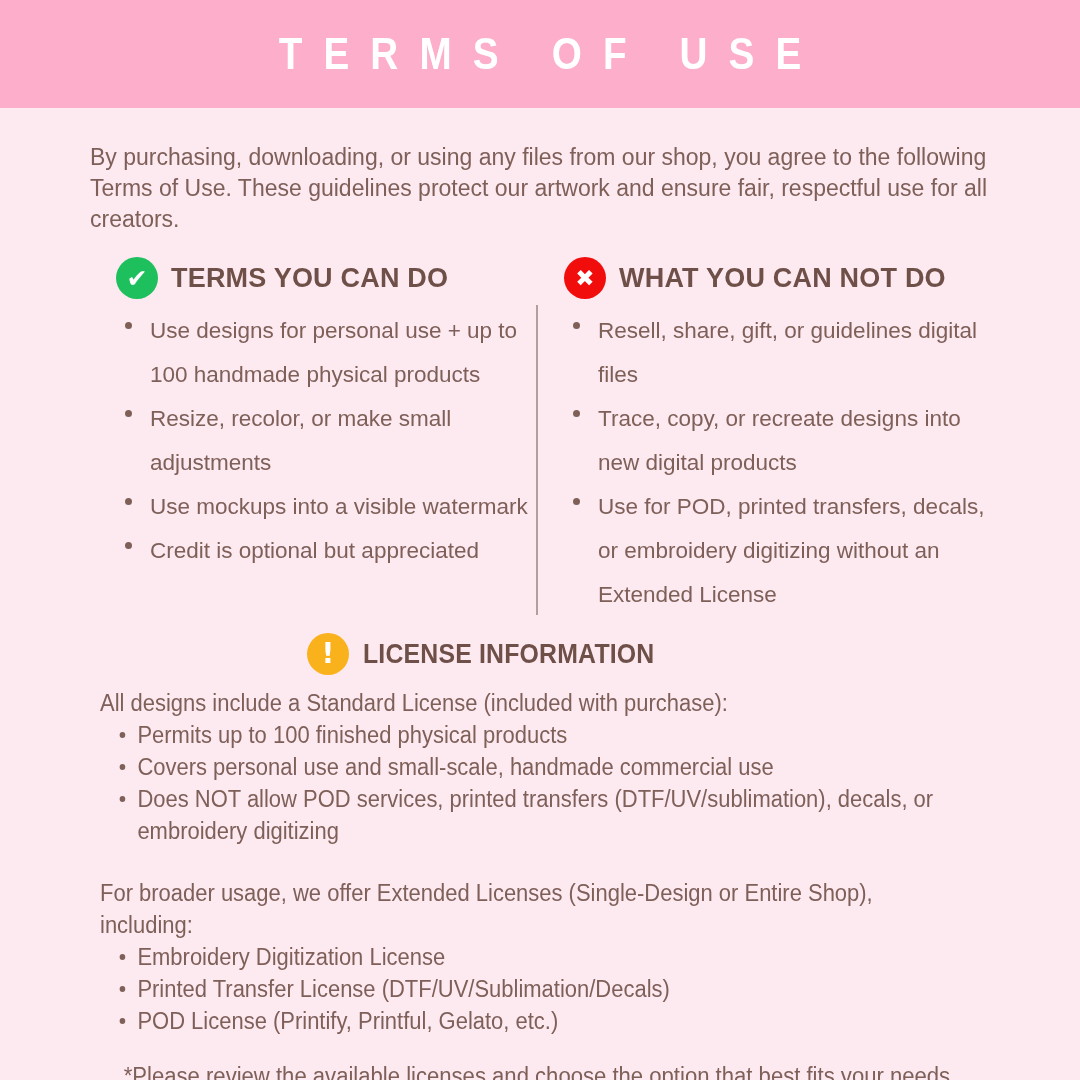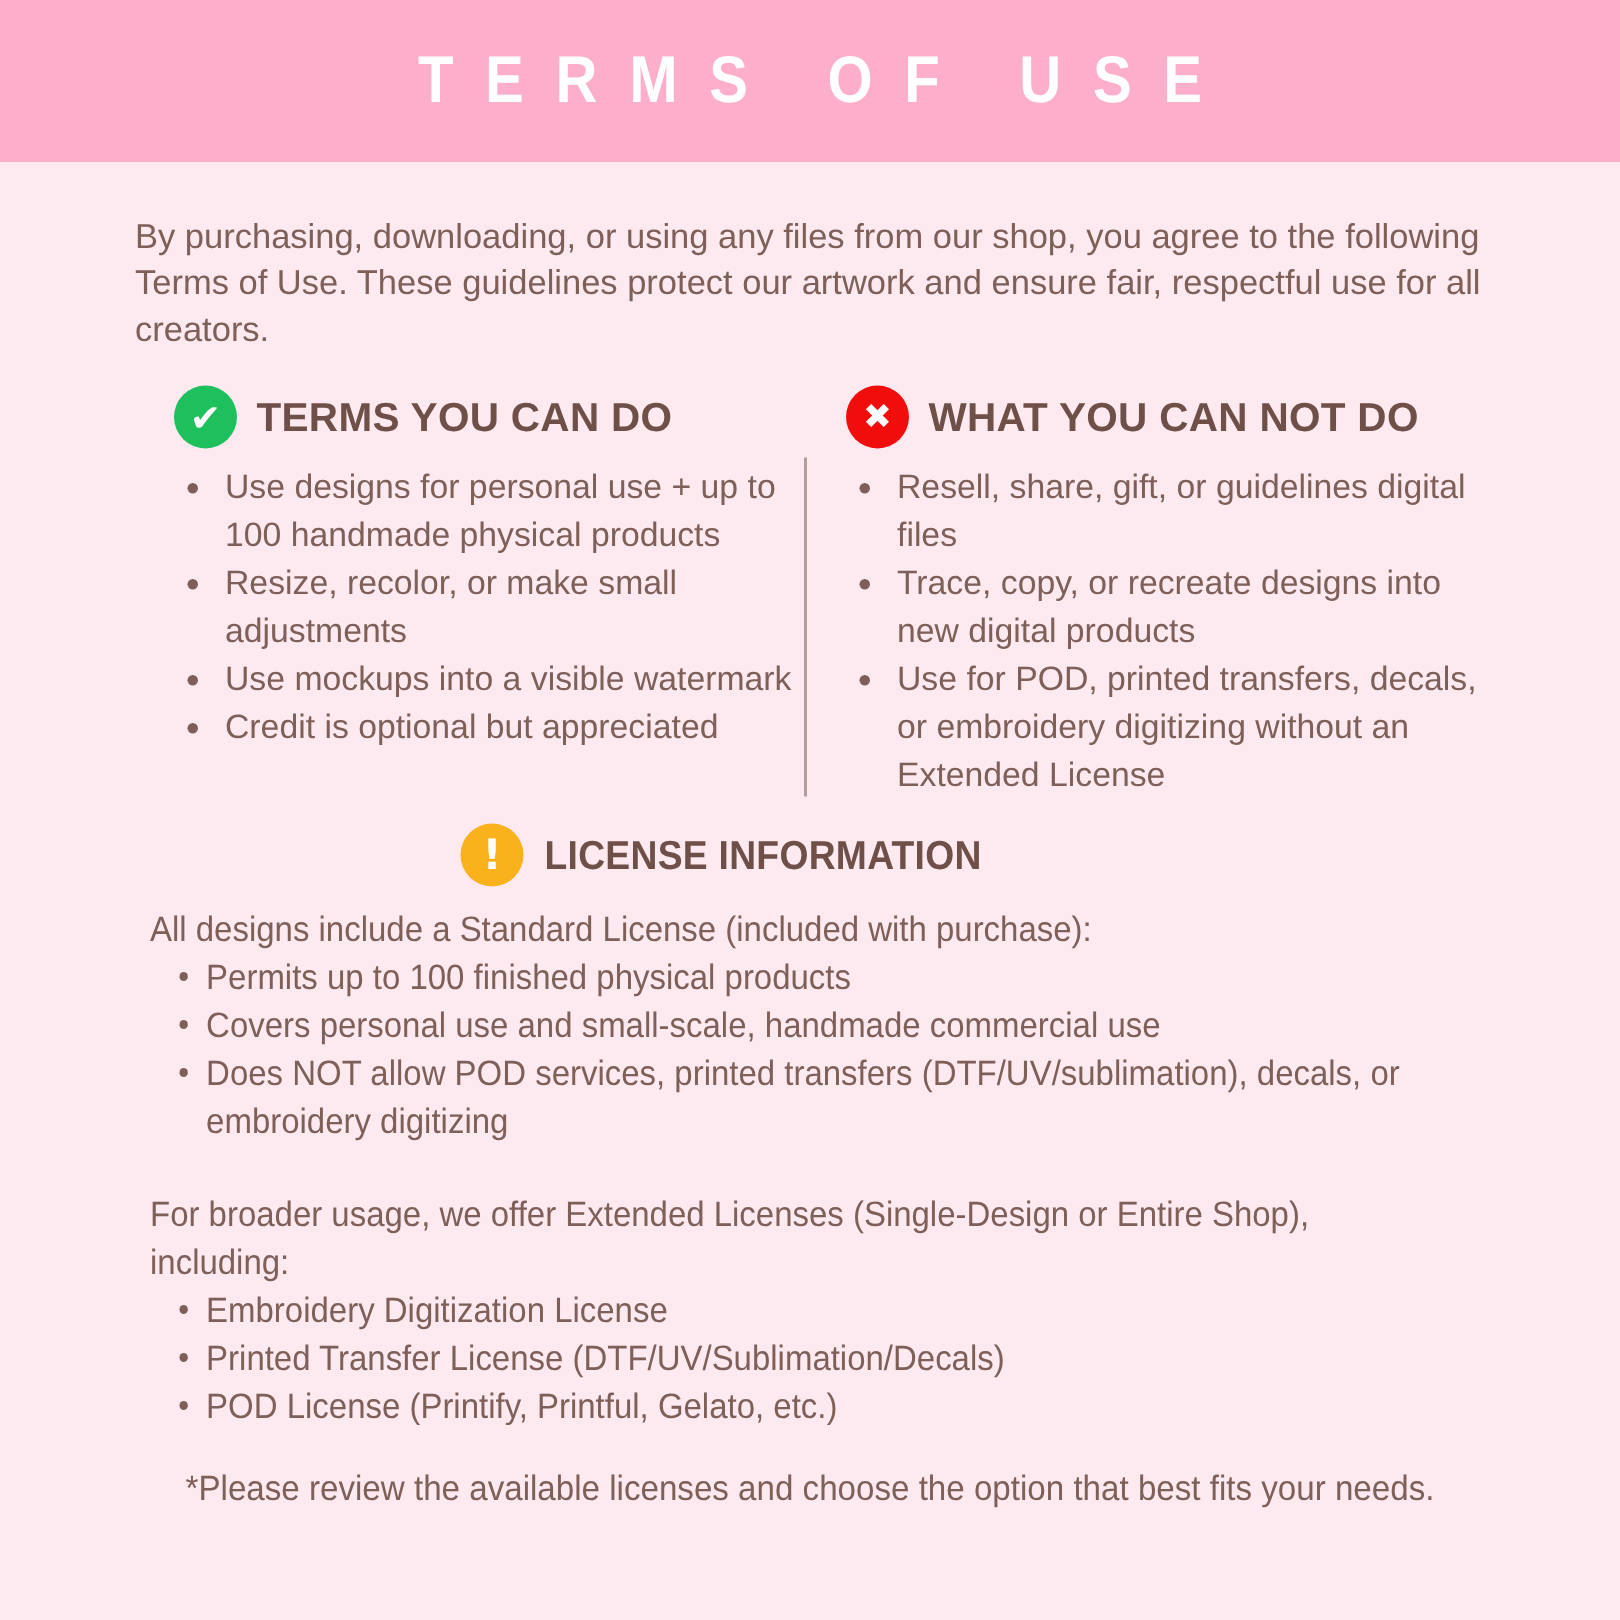--- a/index.html
+++ b/index.html
@@ -85,21 +85,21 @@
     white-space: nowrap;
   }
   .license-head h2 { transform: scaleX(0.92); transform-origin: 0 50%; }
 
   ul { list-style: none; margin: 0; padding: 0; }
   .col ul { margin-top: 10px; }
   .col ul li {
     position: relative;
     padding-left: 34px;
     font-size: 22.5px;
-    line-height: 32px;
+    line-height: 44px;
     color: #7e6059;
   }
   .col ul li::before {
     content: "";
     position: absolute;
     left: 9px;
     top: 13px;
     width: 7px;
     height: 7px;
     border-radius: 50%;

